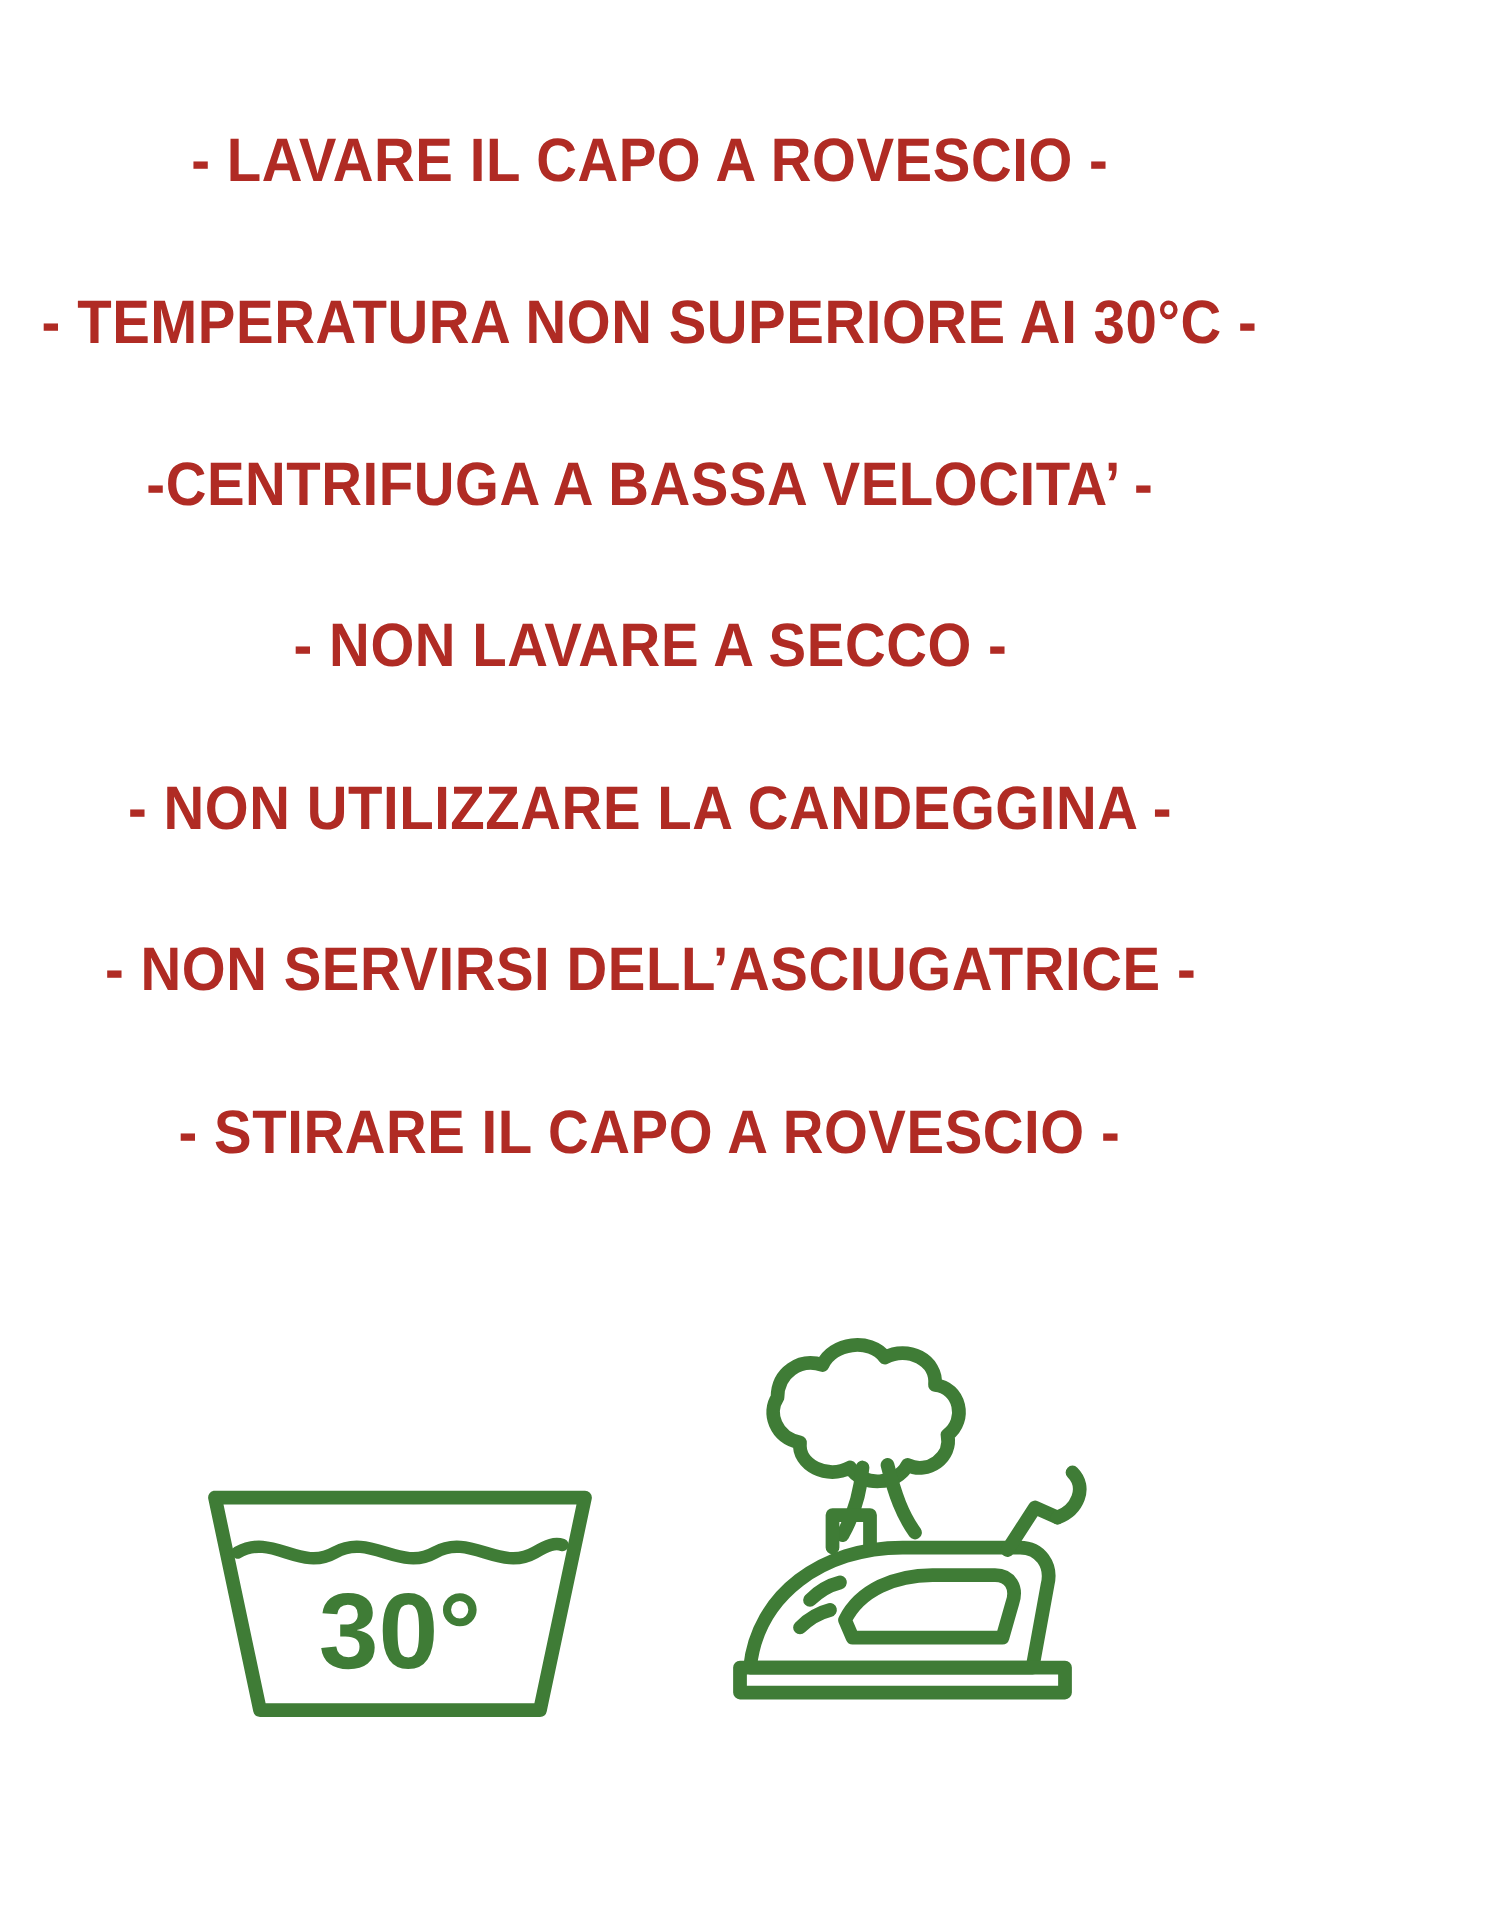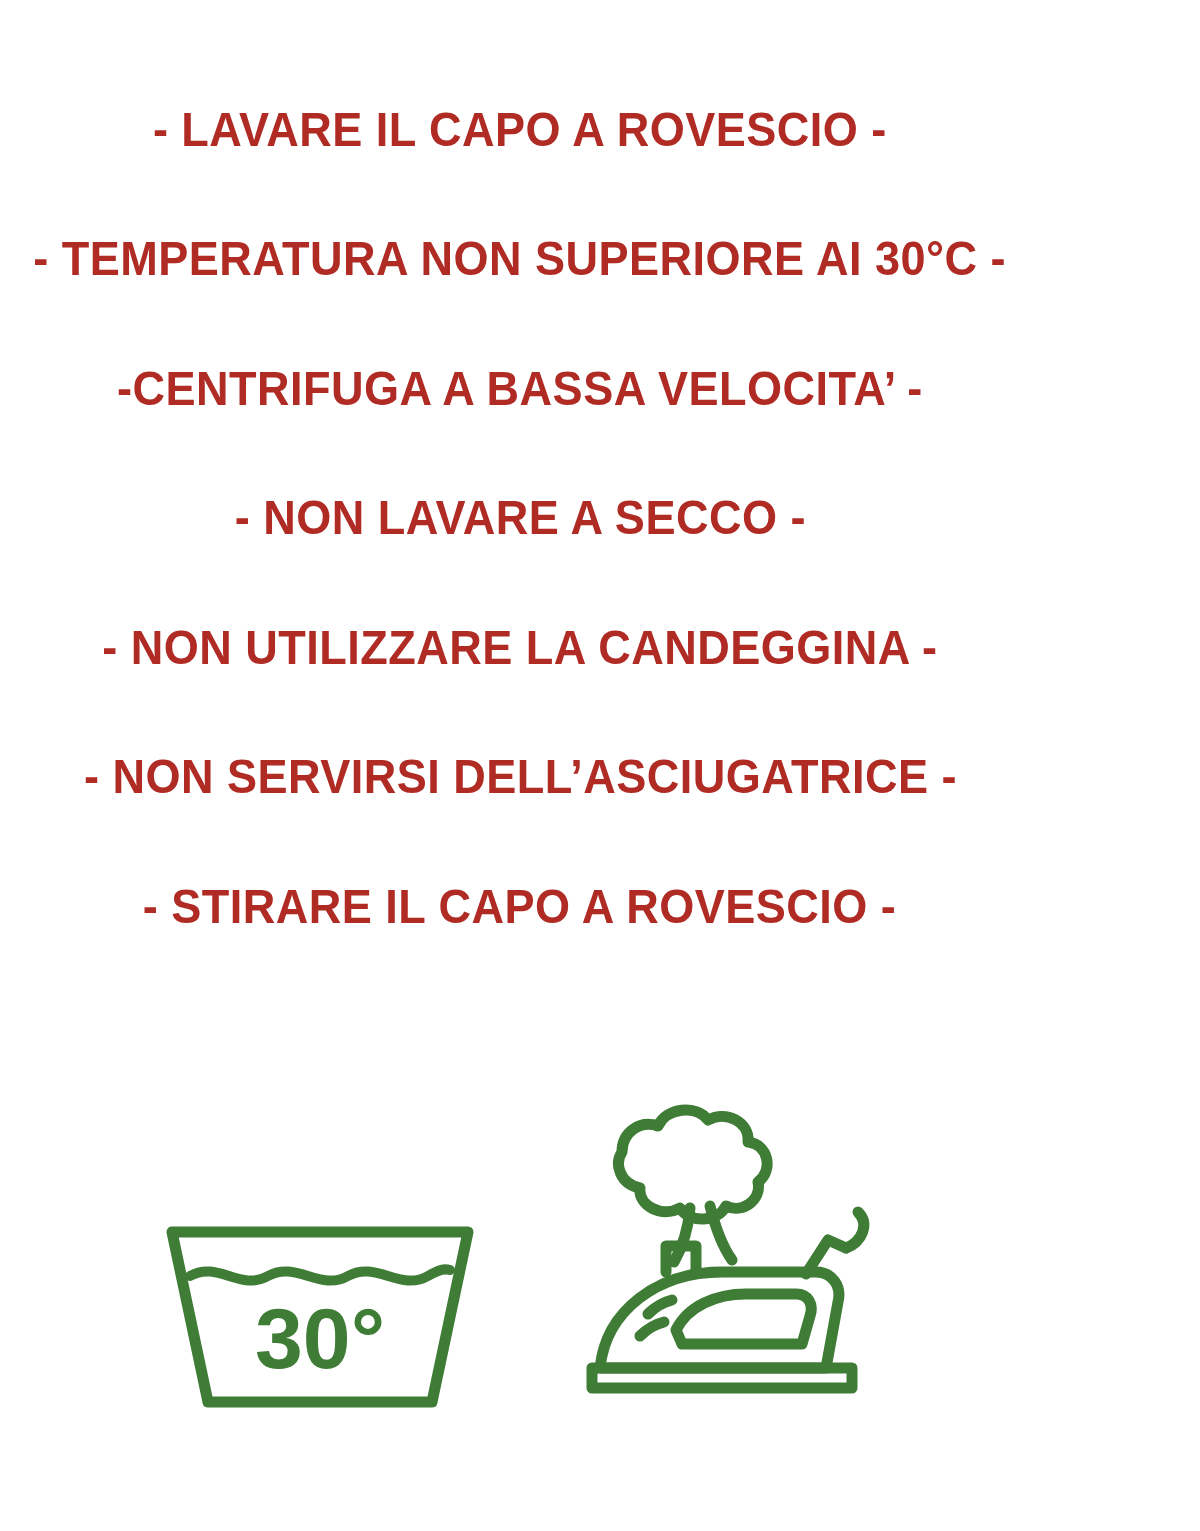--- a/index.html
+++ b/index.html
@@ -41,21 +41,21 @@
     white-space: nowrap;
     transform: scaleX(0.92);
     margin: 0 0 78px 0;
   }
   .instr-line:last-child {
     margin-bottom: 0;
   }
   .icons {
     position: absolute;
     left: 0;
-    top: 1096px;
+    top: 1062px;
     width: 100%;
     display: flex;
     justify-content: center;
     align-items: flex-end;
     gap: 90px;
   }
   .icon-wrap {
     display: block;
     line-height: 0;
   }

